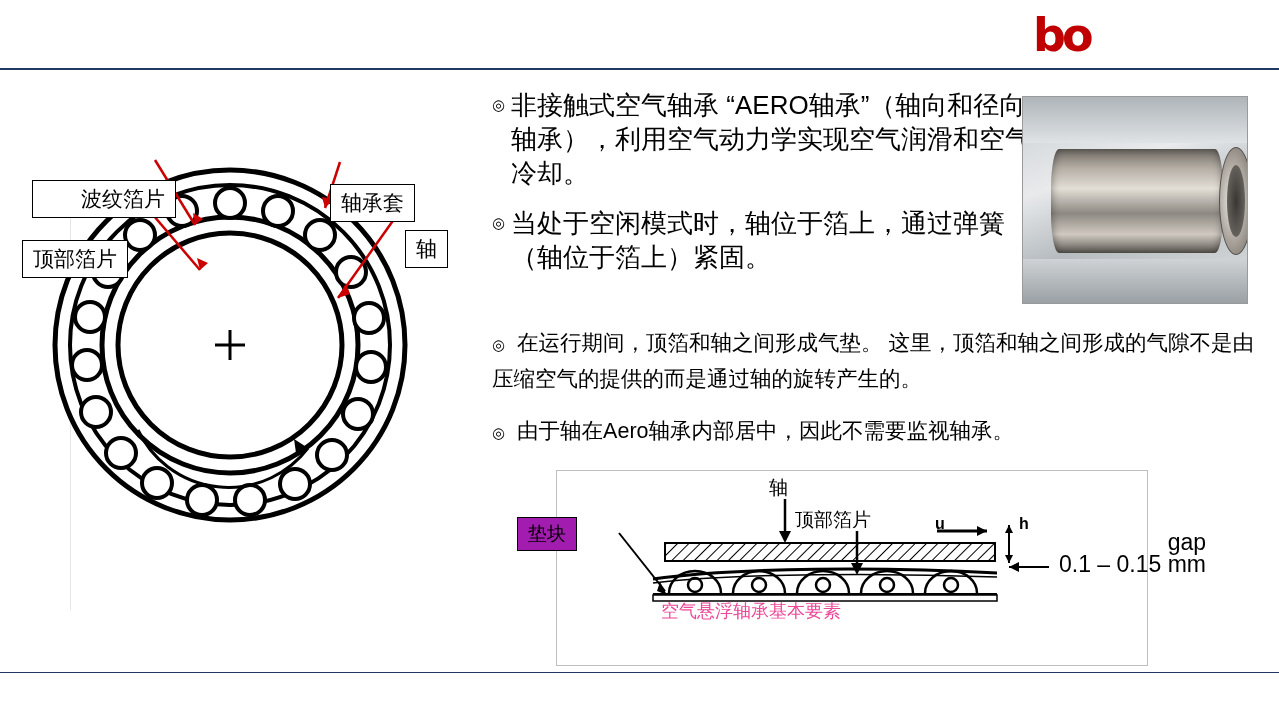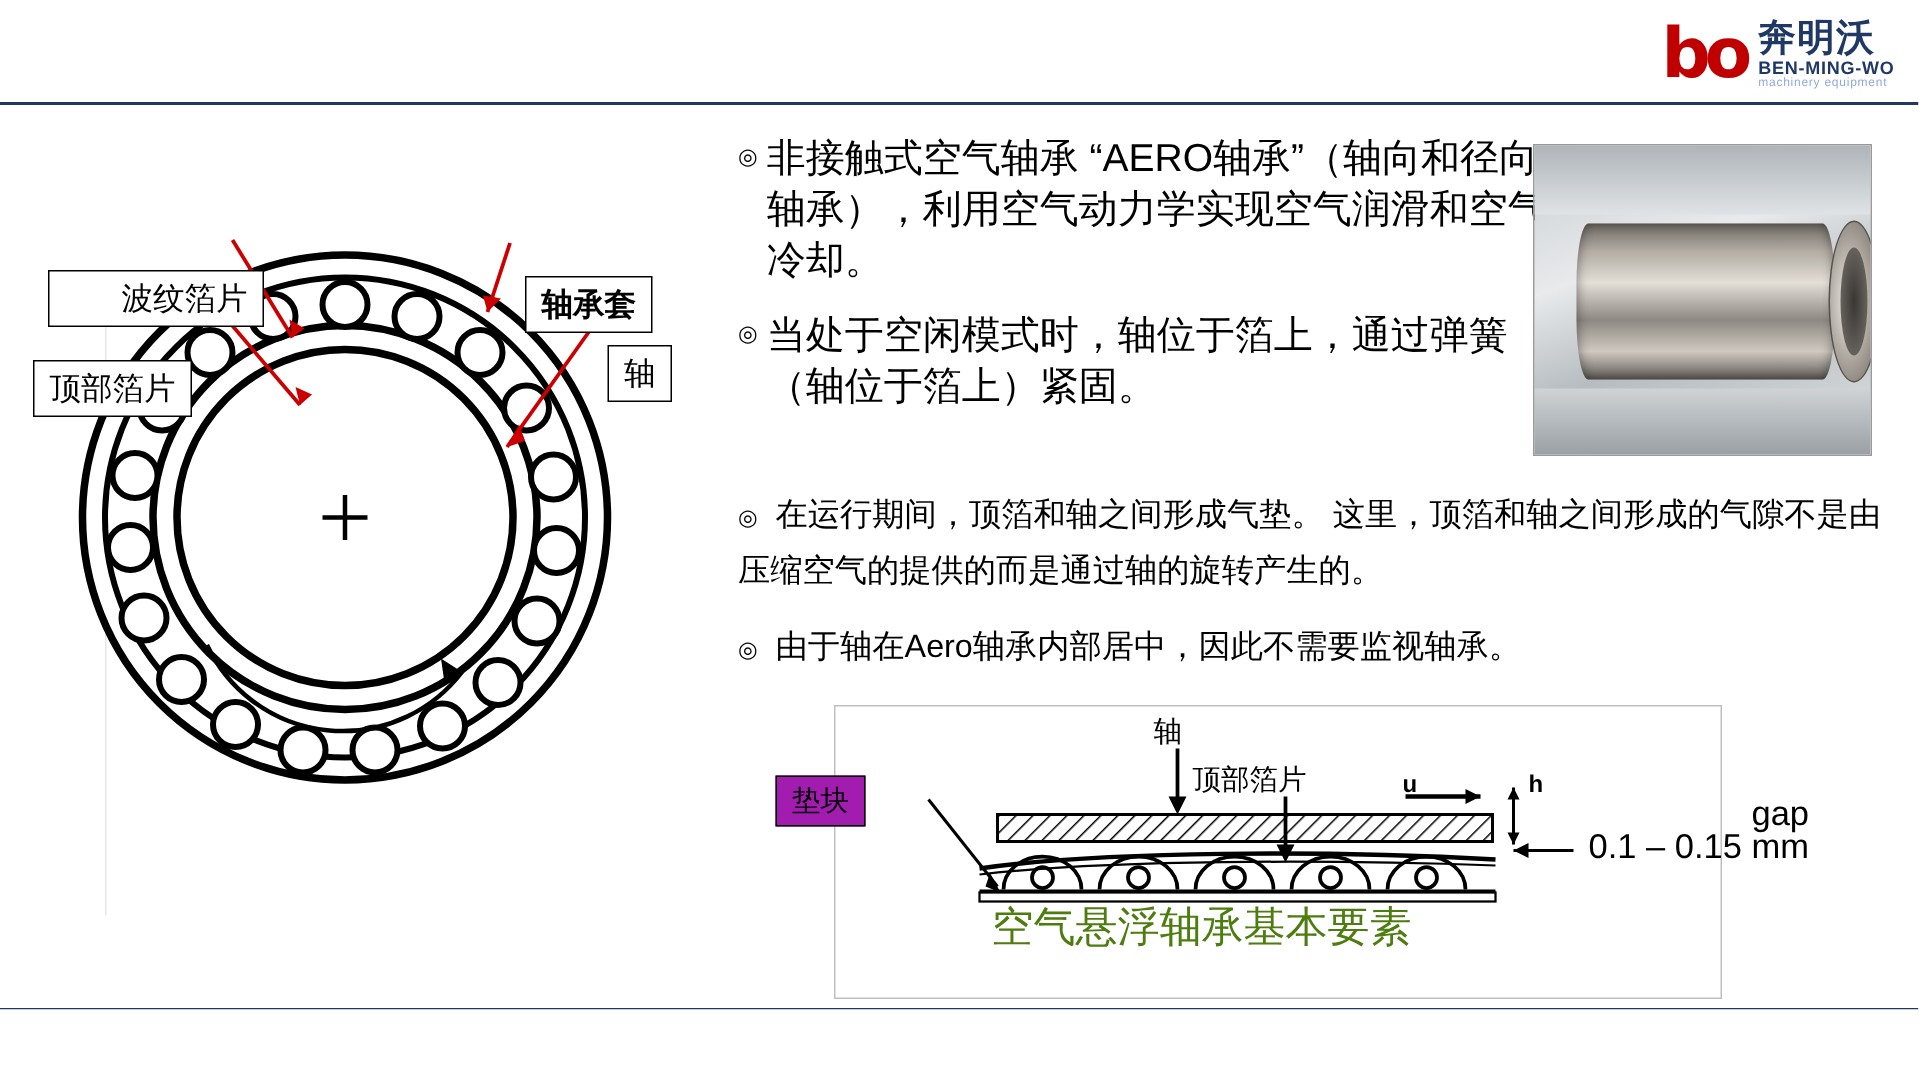--- a/index.html
+++ b/index.html
@@ -22,21 +22,21 @@
     left: 0; top: 68px;
     width: 1279px; height: 2px;
     background: #1f3864;
   }
   .logo {
     position: absolute;
     right: 16px; top: 8px;
     width: 230px; height: 56px;
     display: flex;
     align-items: center;
-    justify-content: flex-end;
+    justify-content: space-between;
     gap: 8px;
   }
   .logo-mark {
     font-family: "DejaVu Sans", sans-serif;
     font-size: 46px;
     font-weight: bold;
     color: #c00000;
     line-height: 0.9;
     letter-spacing: -4px;
   }
@@ -65,21 +65,21 @@
     position: absolute;
     background: #ffffff;
     border: 1px solid #000000;
     font-size: 21px;
     color: #000000;
     padding: 4px 10px;
     white-space: nowrap;
   }
   .cl-wave  { left: 22px;  top: 100px; padding-left: 48px; }
   .cl-top   { left: 12px;  top: 160px; }
-  .cl-sleeve{ left: 340px; top: 104px; font-weight: bold; }
+  .cl-sleeve{ left: 320px; top: 104px; }
   .cl-shaft { left: 395px; top: 150px; }
 
   
   .right-panel {
     position: absolute;
     left: 492px; top: 88px;
     width: 540px;
   }
   .bullet-row {
     display: flex;
@@ -158,22 +158,22 @@
   .fig-box {
     position: absolute;
     left: 556px; top: 470px;
     width: 592px; height: 196px;
     background: #ffffff;
     border: 1px solid #bfbfbf;
   }
   .fig-caption {
     position: absolute;
     left: 104px; top: 128px;
-    font-size: 28px;
-    color: #4d7c0f;
+    font-size: 18px;
+    color: #ec4899;
     white-space: nowrap;
   }
   .fig-label {
     position: absolute;
     font-size: 19px;
     color: #000;
     white-space: nowrap;
   }
   .fl-shaft { left: 212px; top: 4px; }
   .fl-topfoil { left: 238px; top: 36px; }
@@ -206,25 +206,20 @@
   }
 </style>
 </head>
 <body>
 
 <div id="slide">
 
   <div class="header-rule"></div>
   <div class="logo">
     <div class="logo-mark">bo</div>
-    <div class="logo-text">
-      <div class="logo-cn">奔明沃</div>
-      <div class="logo-en">BEN-MING-WO</div>
-      <div class="logo-sub">machinery equipment</div>
-    </div>
   </div>
 
   <div class="left-panel">
     <div class="left-vline"></div>
 
     <svg class="bearing-svg" width="360" height="460" viewBox="0 0 360 460">
 
       <circle cx="180" cy="215" r="175" fill="#ffffff" stroke="#000000" stroke-width="5"></circle>
       <circle cx="180" cy="215" r="160" fill="#ffffff" stroke="#000000" stroke-width="4"></circle>
 

